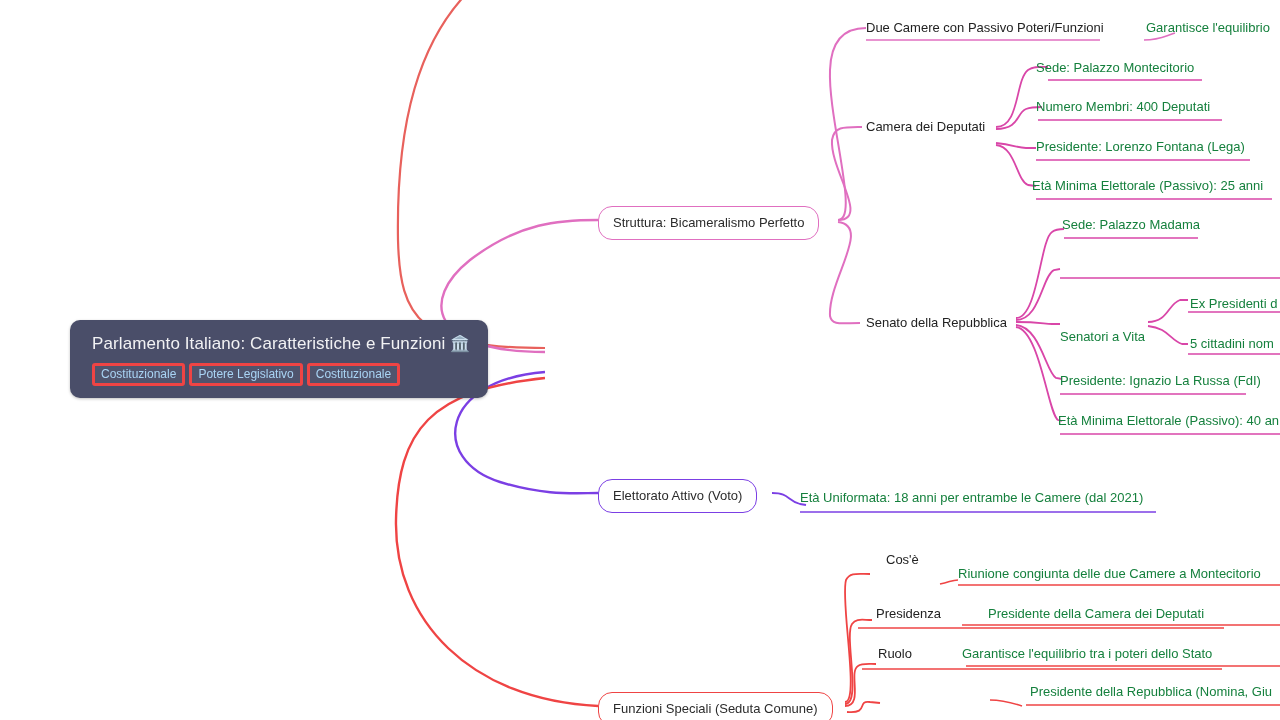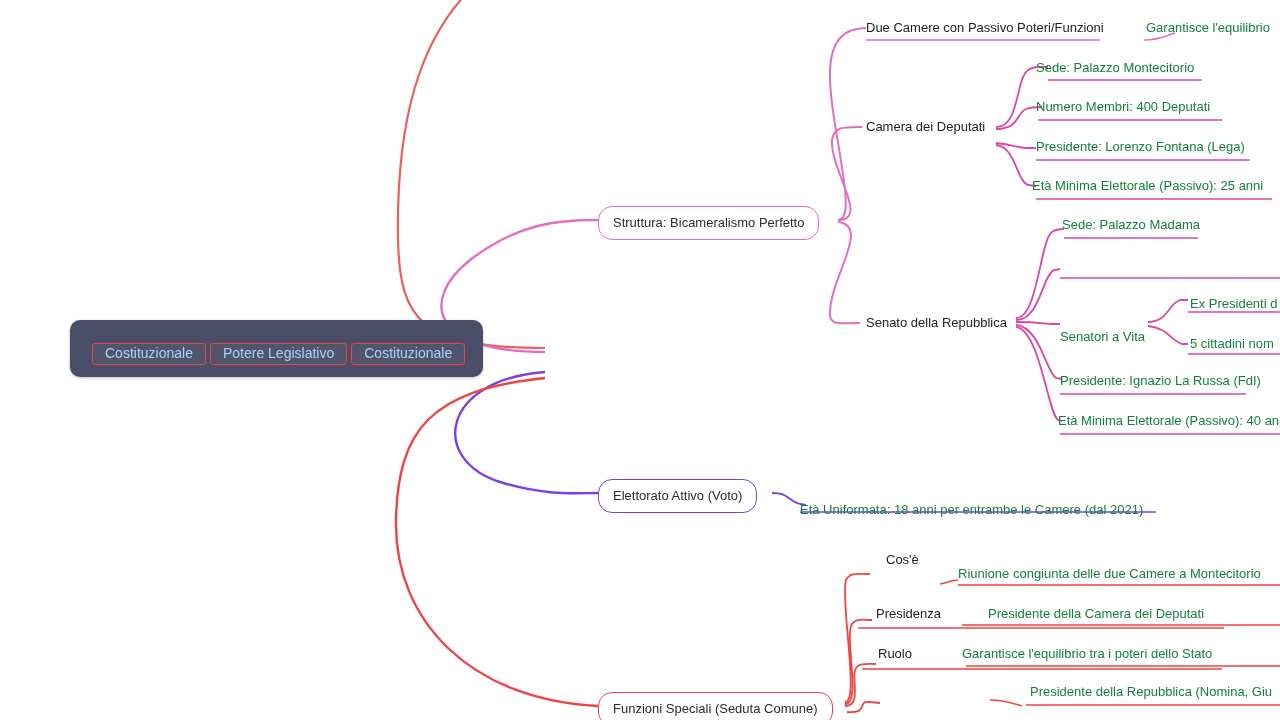--- a/index.html
+++ b/index.html
@@ -47,25 +47,25 @@
   }
   .root-title .emoji {
     font-size: 16px;
   }
   .root-tags {
     margin-top: 9px;
     display: flex;
     gap: 4px;
   }
   .tag {
-    font-size: 14px;
+    font-size: 12px;
     color: #a9d4f5;
-    border: 1px solid #ef4444;
+    border: 3px solid #ef4444;
     border-radius: 3px;
-    padding: 1px 12px;
+    padding: 1px 6px;
     background: #50546d;
     line-height: 1.25;
   }
   
   .pill {
     border-radius: 14px;
     padding: 8px 14px;
     font-size: 13px;
     color: #2b2b2b;
     background: #ffffff;
@@ -144,20 +144,24 @@
     <path d="M 862 669 L 1222 669" stroke="#ef4444" stroke-width="1.6" fill="none"></path>
     <path d="M 940 584 C 950 582 952 580 958 580" stroke="#ef4444" stroke-width="1.6" fill="none"></path>
     <path d="M 958 585 L 1280 585" stroke="#ef4444" stroke-width="1.6" fill="none"></path>
     <path d="M 962 625 L 1280 625" stroke="#ef4444" stroke-width="1.6" fill="none"></path>
     <path d="M 966 666 L 1280 666" stroke="#ef4444" stroke-width="1.6" fill="none"></path>
     <path d="M 1022 706 C 1010 702 1000 700 990 700" stroke="#ef4444" stroke-width="1.6" fill="none"></path>
     <path d="M 1026 705 L 1280 705" stroke="#ef4444" stroke-width="1.6" fill="none"></path>
   </svg>
 
   <div class="node root-node" style="left:70px; top:320px;">
+    <div class="root-title">
+      <span>Parlamento Italiano: Caratteristiche e Funzioni</span>
+      <span class="emoji">🏛️</span>
+    </div>
     <div class="root-tags">
       <span class="tag">Costituzionale</span>
       <span class="tag">Potere Legislativo</span>
       <span class="tag">Costituzionale</span>
     </div>
   </div>
 
   <div class="node pill pink" style="left:598px; top:206px;">
     <span>Struttura: Bicameralismo Perfetto</span>
   </div>
@@ -203,21 +207,21 @@
   <div class="node leaf" style="left:1060px; top:373px;">
     <span>Presidente: Ignazio La Russa (FdI)</span>
   </div>
   <div class="node leaf" style="left:1058px; top:413px;">
     <span>Età Minima Elettorale (Passivo): 40 an</span>
   </div>
 
   <div class="node pill purple" style="left:598px; top:479px;">
     <span>Elettorato Attivo (Voto)</span>
   </div>
-  <div class="node leaf" style="left:800px; top:490px;margin-top:12px;">
+  <div class="node leaf" style="left:800px; top:490px;">
     <span>Età Uniformata: 18 anni per entrambe le Camere (dal 2021)</span>
   </div>
 
   <div class="node pill red" style="left:598px; top:692px;">
     <span>Funzioni Speciali (Seduta Comune)</span>
   </div>
   <div class="node leaf mid" style="left:874px; top:552px;margin-left:12px;">
     <span>Cos'è</span>
   </div>
   <div class="node leaf" style="left:958px; top:566px;">

